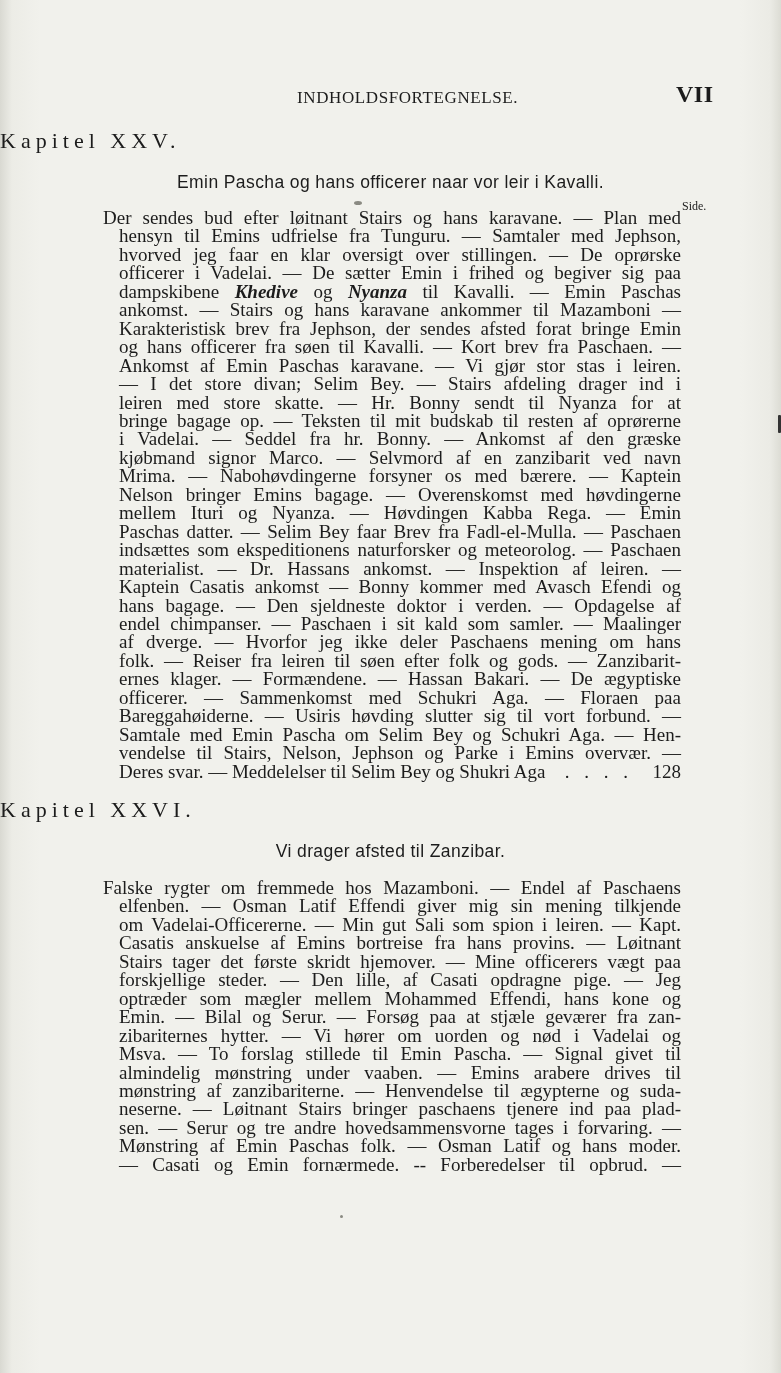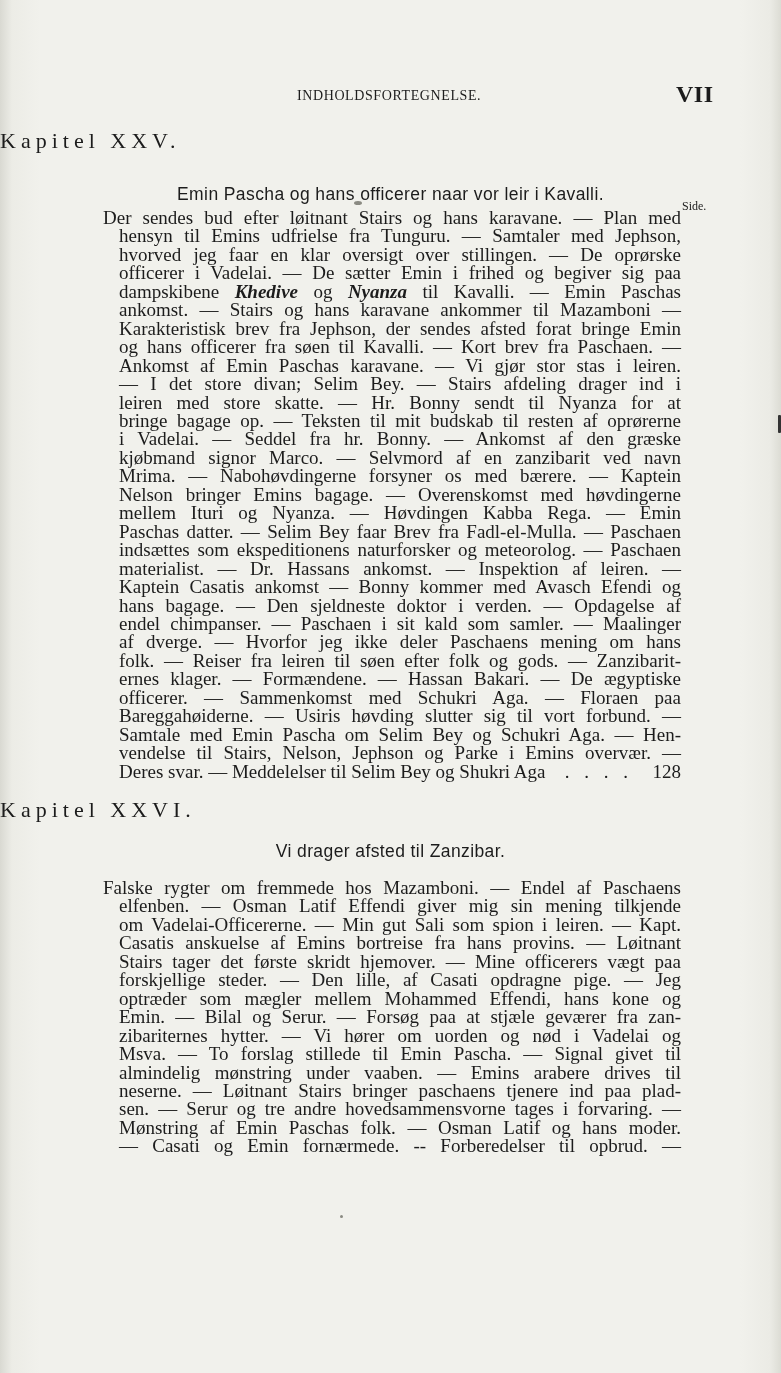--- a/index.html
+++ b/index.html
@@ -12,21 +12,21 @@
     }
     .page {
       position: absolute; left: 0; top: 0; width: 781px; height: 1373px;
       background: linear-gradient(to right, #d9d9d2 0px, #ecece6 12px, #f1f1ec 40px, #f1f1ec 740px, #ebebe5 770px, #dcdcd4 781px);
     }
     .running-head {
       position: absolute; top: 84px; left: 0; width: 781px; height: 24px;
     }
     .running-title {
       position: absolute; left: 297px; top: 4px;
-      font-size: 14px; letter-spacing: 0.6px;
+      font-size: 17px; letter-spacing: 0.6px;
     }
     .page-number {
       position: absolute; left: 676px; top: -3px;
       font-size: 24px; font-weight: bold; letter-spacing: 0.5px; text-align: right;
     }
     .chapter-heading {
       position: absolute; left: 0; width: 781px; text-align: left;
       font-size: 22px; letter-spacing: 5px;
     }
     .chapter-subtitle {
@@ -61,21 +61,21 @@
 <body>
 
 <div class="page">
 
   <div class="running-head">
     <span class="running-title">INDHOLDSFORTEGNELSE.</span>
     <span class="page-number">VII</span>
   </div>
 
   <div class="chapter-heading" style="top:128px;">Kapitel XXV.</div>
-  <div class="chapter-subtitle" style="top:172px;margin-top:12px;">Emin Pascha og hans officerer naar vor leir i Kavalli.</div>
+  <div class="chapter-subtitle" style="top:172px;">Emin Pascha og hans officerer naar vor leir i Kavalli.</div>
   <span class="side-label">Side.</span>
 
   <div class="entry" id="entry0" style="top:209px;">
       <span class="line first">Der sendes bud efter løitnant Stairs og hans karavane. — Plan med</span>
       <span class="line cont">hensyn til Emins udfrielse fra Tunguru. — Samtaler med Jephson,</span>
       <span class="line cont">hvorved jeg faar en klar oversigt over stillingen. — De oprørske</span>
       <span class="line cont">officerer i Vadelai. — De sætter Emin i frihed og begiver sig paa</span>
       <span class="line cont"><span>dampskibene </span><em>Khedive</em><span> og </span><em>Nyanza</em><span> til Kavalli. — Emin Paschas</span></span>
       <span class="line cont">ankomst. — Stairs og hans karavane ankommer til Mazamboni —</span>
       <span class="line cont">Karakteristisk brev fra Jephson, der sendes afsted forat bringe Emin</span>
@@ -117,20 +117,21 @@
       <span class="line cont">elfenben. — Osman Latif Effendi giver mig sin mening tilkjende</span>
       <span class="line cont">om Vadelai-Officererne. — Min gut Sali som spion i leiren. — Kapt.</span>
       <span class="line cont">Casatis anskuelse af Emins bortreise fra hans provins. — Løitnant</span>
       <span class="line cont">Stairs tager det første skridt hjemover. — Mine officerers vægt paa</span>
       <span class="line cont">forskjellige steder. — Den lille, af Casati opdragne pige. — Jeg</span>
       <span class="line cont">optræder som mægler mellem Mohammed Effendi, hans kone og</span>
       <span class="line cont">Emin. — Bilal og Serur. — Forsøg paa at stjæle geværer fra zan-</span>
       <span class="line cont">zibariternes hytter. — Vi hører om uorden og nød i Vadelai og</span>
       <span class="line cont">Msva. — To forslag stillede til Emin Pascha. — Signal givet til</span>
       <span class="line cont">almindelig mønstring under vaaben. — Emins arabere drives til</span>
+      <span class="line cont">mønstring af zanzibariterne. — Henvendelse til ægypterne og suda-</span>
       <span class="line cont">neserne. — Løitnant Stairs bringer paschaens tjenere ind paa plad-</span>
       <span class="line cont">sen. — Serur og tre andre hovedsammensvorne tages i forvaring. —</span>
       <span class="line cont">Mønstring af Emin Paschas folk. — Osman Latif og hans moder.</span>
       <span class="line cont">— Casati og Emin fornærmede. -- Forberedelser til opbrud. —</span>
     </div>
 
   <div class="speck" style="left:354px;top:201px;width:8px;height:4px;"></div>
   <div class="speck" style="left:778px;top:415px;width:3px;height:18px;border-radius:1px;background:#333;"></div>
   <div class="speck" style="left:340px;top:1215px;width:3px;height:3px;"></div>
 </div>

